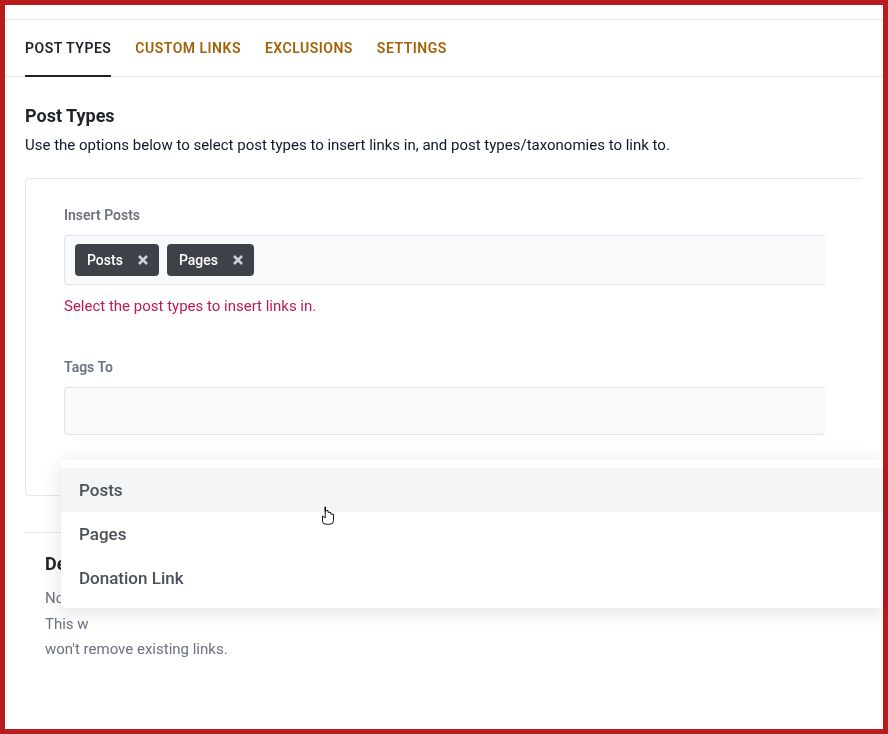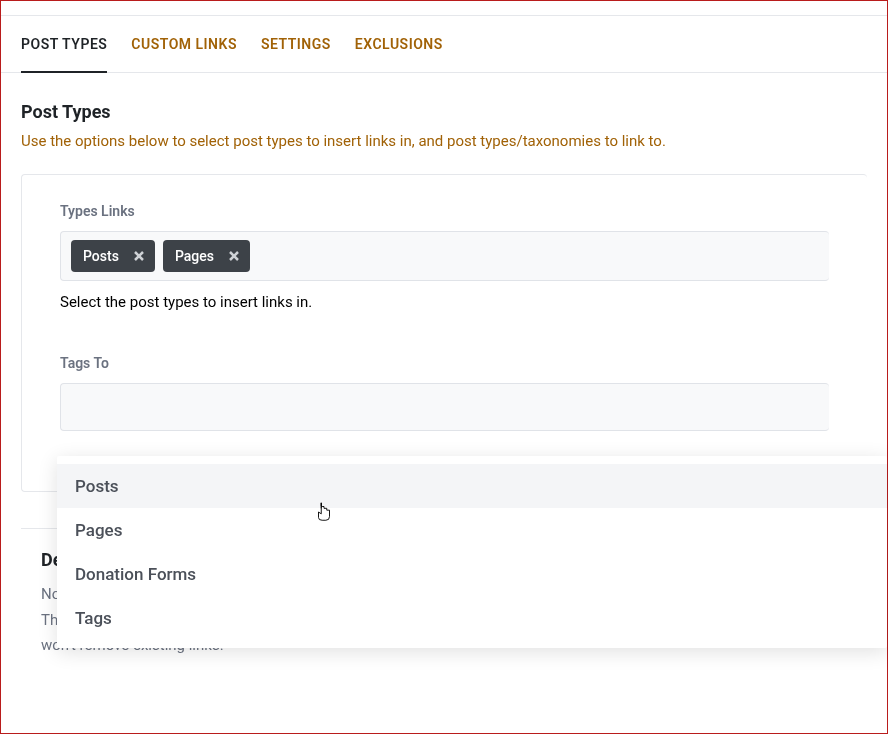--- a/index.html
+++ b/index.html
@@ -9,21 +9,21 @@
     }
     body {
       font-family: -apple-system, BlinkMacSystemFont, "Segoe UI", Roboto, Helvetica, Arial, sans-serif;
       background: #fff;
       color: #1f2937;
       width: 888px;
       height: 734px;
       overflow: hidden;
     }
     .container {
-      border: 1px solid #b91c1c;
+      border: 5px solid #b91c1c;
       width: 100%;
       height: 100%;
       padding: 0;
       position: relative;
     }
     .tabs {
       display: flex;
       gap: 24px;
       border-top: 1px solid #e5e7eb;
       border-bottom: 1px solid #e5e7eb;
@@ -55,21 +55,21 @@
       padding: 28px 20px 20px 20px;
     }
     .section-title {
       font-size: 18px;
       font-weight: 700;
       color: #1f2327;
       margin-bottom: 10px;
     }
     .section-desc {
       font-size: 15px;
-      color: #a16207;
+      color: #0f172a;
       margin-bottom: 24px;
     }
     .panel {
       border: 1px solid #e5e7eb;
       border-radius: 4px;
       padding: 28px 38px 60px 38px;
       position: relative;
       border-right: none;
     }
     .field-label {
@@ -110,21 +110,21 @@
       cursor: pointer;
     }
     .tag .remove svg {
       width: 12px;
       height: 12px;
       stroke: #cfd2d6;
       stroke-width: 2.5;
     }
     .field-help {
       font-size: 15px;
-      color: #000000;
+      color: #be185d;
       margin-top: 12px;
     }
     .select-input {
       border: 1px solid #e0e3e8;
       background: #f8f9fa;
       border-radius: 4px;
       min-height: 48px;
       border-right: none;
     }
     .dropdown {
@@ -177,31 +177,31 @@
     }
   </style>
 </head>
 <body>
 
 <div class="container">
 
   <div class="tabs">
     <div class="tab active">POST TYPES</div>
     <div class="tab">CUSTOM LINKS</div>
+    <div class="tab">EXCLUSIONS</div>
     <div class="tab">SETTINGS</div>
-    <div class="tab">EXCLUSIONS</div>
   </div>
 
   <div class="content">
     <h2 class="section-title">Post Types</h2>
     <p class="section-desc">Use the options below to select post types to insert links in, and post types/taxonomies to link to.</p>
 
     <div class="panel">
 
-      <label class="field-label">Types Links</label>
+      <label class="field-label">Insert Posts</label>
       <div class="tag-input">
         <span class="tag">
           <span>Posts</span>
           <span class="remove">
             <svg viewBox="0 0 12 12">
                 <path d="M2 2 L10 10 M10 2 L2 10" fill="none"></path>
               </svg>
           </span>
         </span>
         <span class="tag">
@@ -229,22 +229,21 @@
         <span>This w</span><br>
         <span>won't remove existing links.</span>
       </div>
     </div>
 
   </div>
 
   <div class="dropdown">
     <div class="dropdown-item hover">Posts</div>
     <div class="dropdown-item">Pages</div>
-    <div class="dropdown-item">Donation Forms</div>
-    <div class="dropdown-item">Tags</div>
+    <div class="dropdown-item">Donation Link</div>
   </div>
 
   <div class="cursor">
     <svg viewBox="0 0 20 24">
       <path d="M7 2 L7 14 L4 12 L4 18 Q4 21 8 21 L12 21 Q16 21 16 17 L16 10 L13 10 L13 8 L10 8 L10 6 L8 6 Q7 6 7 5 Z" fill="#fff" stroke="#000" stroke-width="1"></path>
       <path d="M7 2 L7 8" stroke="#000" stroke-width="1" fill="none"></path>
     </svg>
   </div>
 
 </div>

